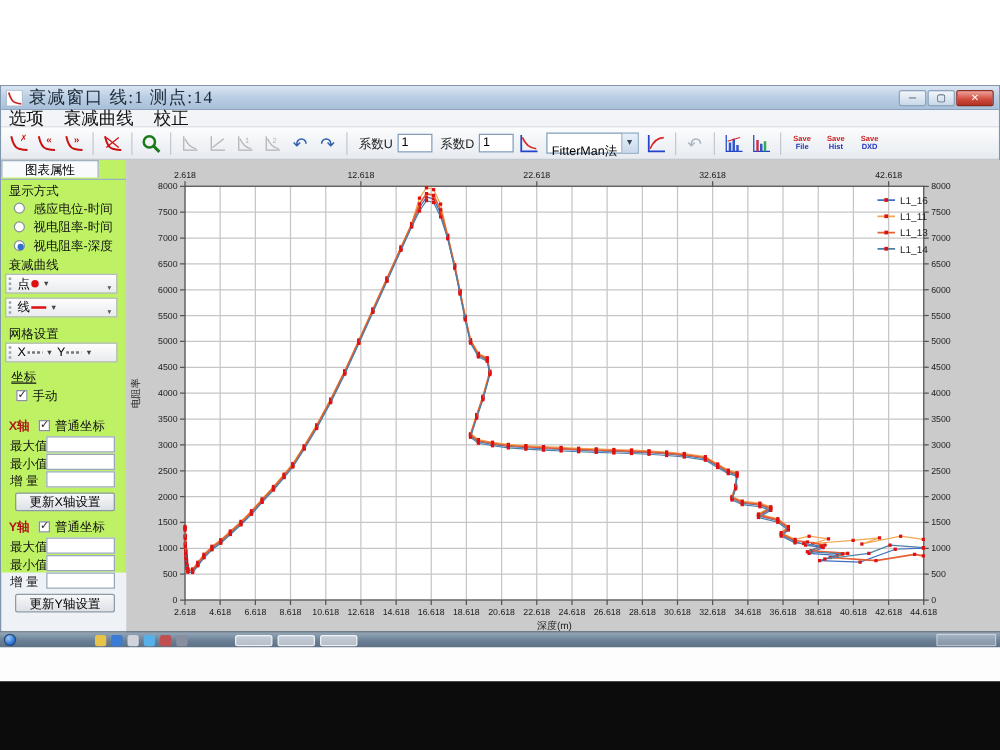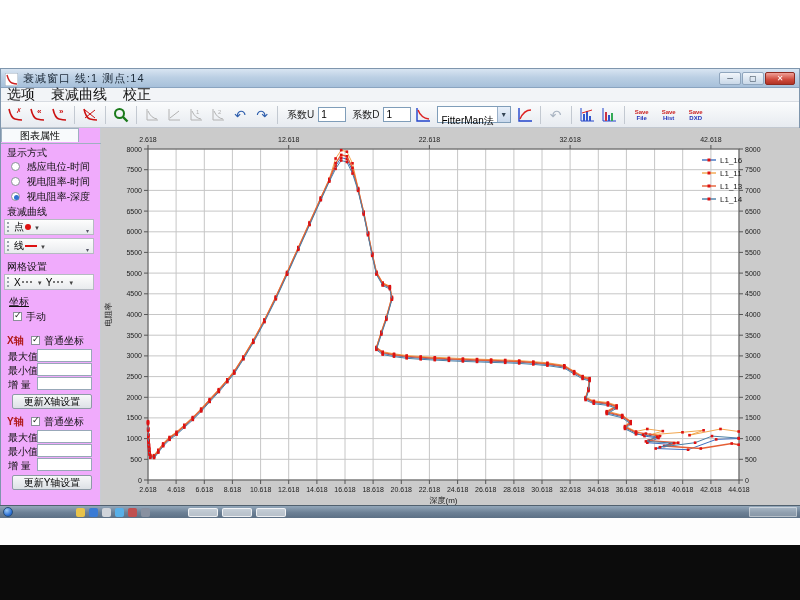--- a/index.html
+++ b/index.html
@@ -7,21 +7,21 @@
   .screen{position:relative;width:800px;height:600px;overflow:hidden;background:#fff;}
   .band-top{position:absolute;left:0;top:0;width:800px;height:68px;background:#ffffff;}
   .band-white{position:absolute;left:0;top:518px;width:800px;height:27px;background:#fdfdfd;}
   .band-black{position:absolute;left:0;top:545px;width:800px;height:55px;background:#0c0c0c;}
 
   
   .app{position:absolute;left:0;top:68px;width:800px;height:437px;background:#eef1f5;border:1px solid #7f96ad;border-bottom:none;}
   .titlebar{position:absolute;left:0;top:0;width:100%;height:19px;
     background:linear-gradient(180deg,#d9e5f2 0%,#bcd0e4 45%,#a7c0da 100%);
     border-bottom:1px solid #8aa4c0;display:flex;align-items:center;padding:0 4px;}
-  .titlebar .title{font-size:11px;color:#1d2a38;margin-left:5px;letter-spacing:1px;}
+  .titlebar .title{font-size:14px;color:#1d2a38;margin-left:5px;letter-spacing:1px;font-family:Liberation Serif, serif;}
   .app-icon{width:13px;height:13px;display:inline-block;}
   .win-controls{margin-left:auto;display:flex;gap:1px;}
   .wc{width:22px;height:13px;display:flex;align-items:center;justify-content:center;
       font-size:8px;color:#2a3a4a;border:1px solid #8fa5bd;border-radius:2px;
       background:linear-gradient(180deg,#f2f6fb,#c9d8e8);cursor:pointer;}
   .wc.close{width:30px;background:linear-gradient(180deg,#f0a198,#cf4a3c 60%,#b03326);color:#fff;border-color:#8e2a20;}
 
   .menubar{position:absolute;left:0;top:19px;width:100%;height:14px;background:#f2f4f7;
     border-bottom:1px solid #d8dce2;display:flex;align-items:center;padding-left:6px;}
   .mi{font-size:14px;color:#111;margin-right:16px;cursor:default;}
@@ -38,21 +38,21 @@
   .combo .cbtn{width:13px;height:15px;background:linear-gradient(180deg,#e8f0fa,#c8d8ec);
     border-left:1px solid #9ab0c8;font-size:7px;display:flex;align-items:center;justify-content:center;color:#345;}
   .arrowch{font-size:14px;line-height:14px;color:#2f5fae;}
   .arrowch.dis{color:#a9b4c2;}
   .tbtn.save{display:flex;flex-direction:column;align-items:center;justify-content:center;width:24px;height:20px;line-height:1;}
   .tbtn.save .s1{font-size:6px;font-weight:bold;color:#cc2222;}
   .tbtn.save .s2{font-size:6px;font-weight:bold;color:#2233bb;}
 
   
   .main{position:absolute;left:0;top:59px;width:800px;height:378px;}
-  .sidebar{position:absolute;left:0;top:0;width:100px;height:378px;background:#f0abfc;border-right:1px solid #c8ccd2;}
+  .sidebar{position:absolute;left:0;top:0;width:100px;height:330px;background:#bef264;border-right:1px solid #c8ccd2;}
   .sb-abs{position:absolute;font-size:10px;color:#111;white-space:nowrap;}
   .sb-tab{left:2px;top:1px;width:78px;height:14px;background:#f8fafc;border:1px solid #9fb0c0;border-bottom:none;
     display:flex;align-items:center;justify-content:center;font-size:10px;}
   .tabline{position:absolute;left:0;top:15px;width:100px;height:1px;background:#9fb0c0;}
   .radio{display:inline-block;width:9px;height:9px;border-radius:50%;border:1px solid #8a9098;background:#fff;margin-right:4px;vertical-align:-1px;position:relative;}
   .radio.sel::after{content:"";position:absolute;left:2px;top:2px;width:5px;height:5px;border-radius:50%;background:#2f6fd0;}
   .cb{display:inline-block;width:9px;height:9px;border:1px solid #8a9098;background:#fff;margin-right:4px;vertical-align:-1px;position:relative;}
   .cb.on::after{content:"✓";position:absolute;left:0px;top:-3px;font-size:9px;color:#2a2a2a;}
   .strip{position:absolute;left:3px;width:90px;height:16px;border:1px solid #b5bac2;
     background:linear-gradient(180deg,#fdfdfd,#e9ebee);display:flex;align-items:center;font-size:10px;padding:0 2px;}

